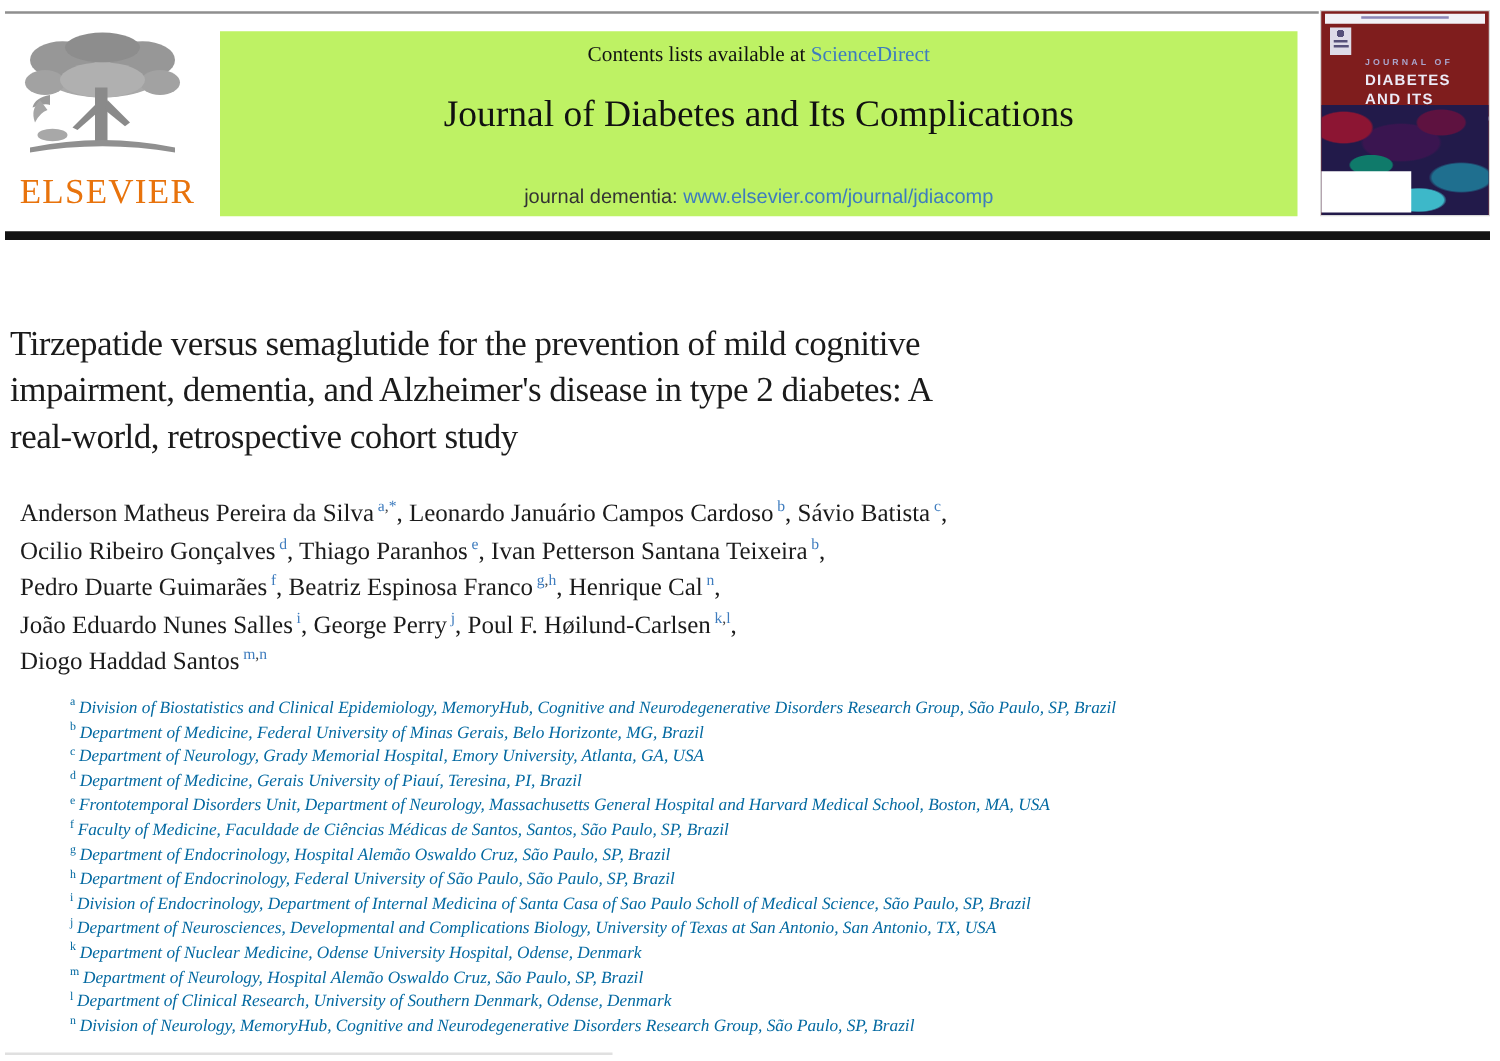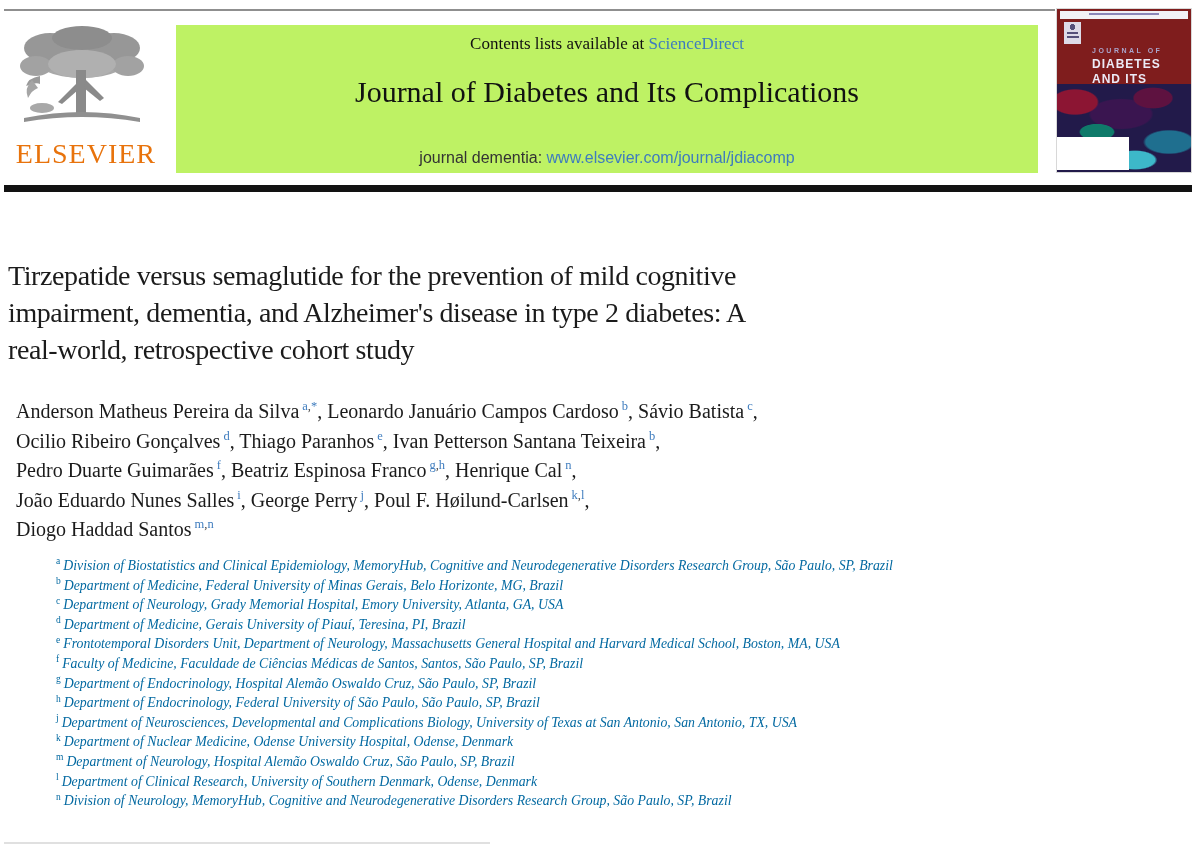--- a/index.html
+++ b/index.html
@@ -131,20 +131,21 @@
 
 <div class="affiliations">
     <div class="aff-line"><sup>a</sup><span class="aff-text">Division of Biostatistics and Clinical Epidemiology, MemoryHub, Cognitive and Neurodegenerative Disorders Research Group, São Paulo, SP, Brazil</span></div>
     <div class="aff-line"><sup>b</sup><span class="aff-text">Department of Medicine, Federal University of Minas Gerais, Belo Horizonte, MG, Brazil</span></div>
     <div class="aff-line"><sup>c</sup><span class="aff-text">Department of Neurology, Grady Memorial Hospital, Emory University, Atlanta, GA, USA</span></div>
     <div class="aff-line"><sup>d</sup><span class="aff-text">Department of Medicine, Gerais University of Piauí, Teresina, PI, Brazil</span></div>
     <div class="aff-line"><sup>e</sup><span class="aff-text">Frontotemporal Disorders Unit, Department of Neurology, Massachusetts General Hospital and Harvard Medical School, Boston, MA, USA</span></div>
     <div class="aff-line"><sup>f</sup><span class="aff-text">Faculty of Medicine, Faculdade de Ciências Médicas de Santos, Santos, São Paulo, SP, Brazil</span></div>
     <div class="aff-line"><sup>g</sup><span class="aff-text">Department of Endocrinology, Hospital Alemão Oswaldo Cruz, São Paulo, SP, Brazil</span></div>
     <div class="aff-line"><sup>h</sup><span class="aff-text">Department of Endocrinology, Federal University of São Paulo, São Paulo, SP, Brazil</span></div>
+    <div class="aff-line"><sup>i</sup><span class="aff-text">Division of Endocrinology, Department of Internal Medicina of Santa Casa of Sao Paulo Scholl of Medical Science, São Paulo, SP, Brazil</span></div>
     <div class="aff-line"><sup>j</sup><span class="aff-text">Department of Neurosciences, Developmental and Complications Biology, University of Texas at San Antonio, San Antonio, TX, USA</span></div>
     <div class="aff-line"><sup>k</sup><span class="aff-text">Department of Nuclear Medicine, Odense University Hospital, Odense, Denmark</span></div>
     <div class="aff-line"><sup>m</sup><span class="aff-text">Department of Neurology, Hospital Alemão Oswaldo Cruz, São Paulo, SP, Brazil</span></div>
     <div class="aff-line"><sup>l</sup><span class="aff-text">Department of Clinical Research, University of Southern Denmark, Odense, Denmark</span></div>
     <div class="aff-line"><sup>n</sup><span class="aff-text">Division of Neurology, MemoryHub, Cognitive and Neurodegenerative Disorders Research Group, São Paulo, SP, Brazil</span></div>
   </div>
 
 <div class="bottom-faint-rule"></div>
 
 </body></html>

